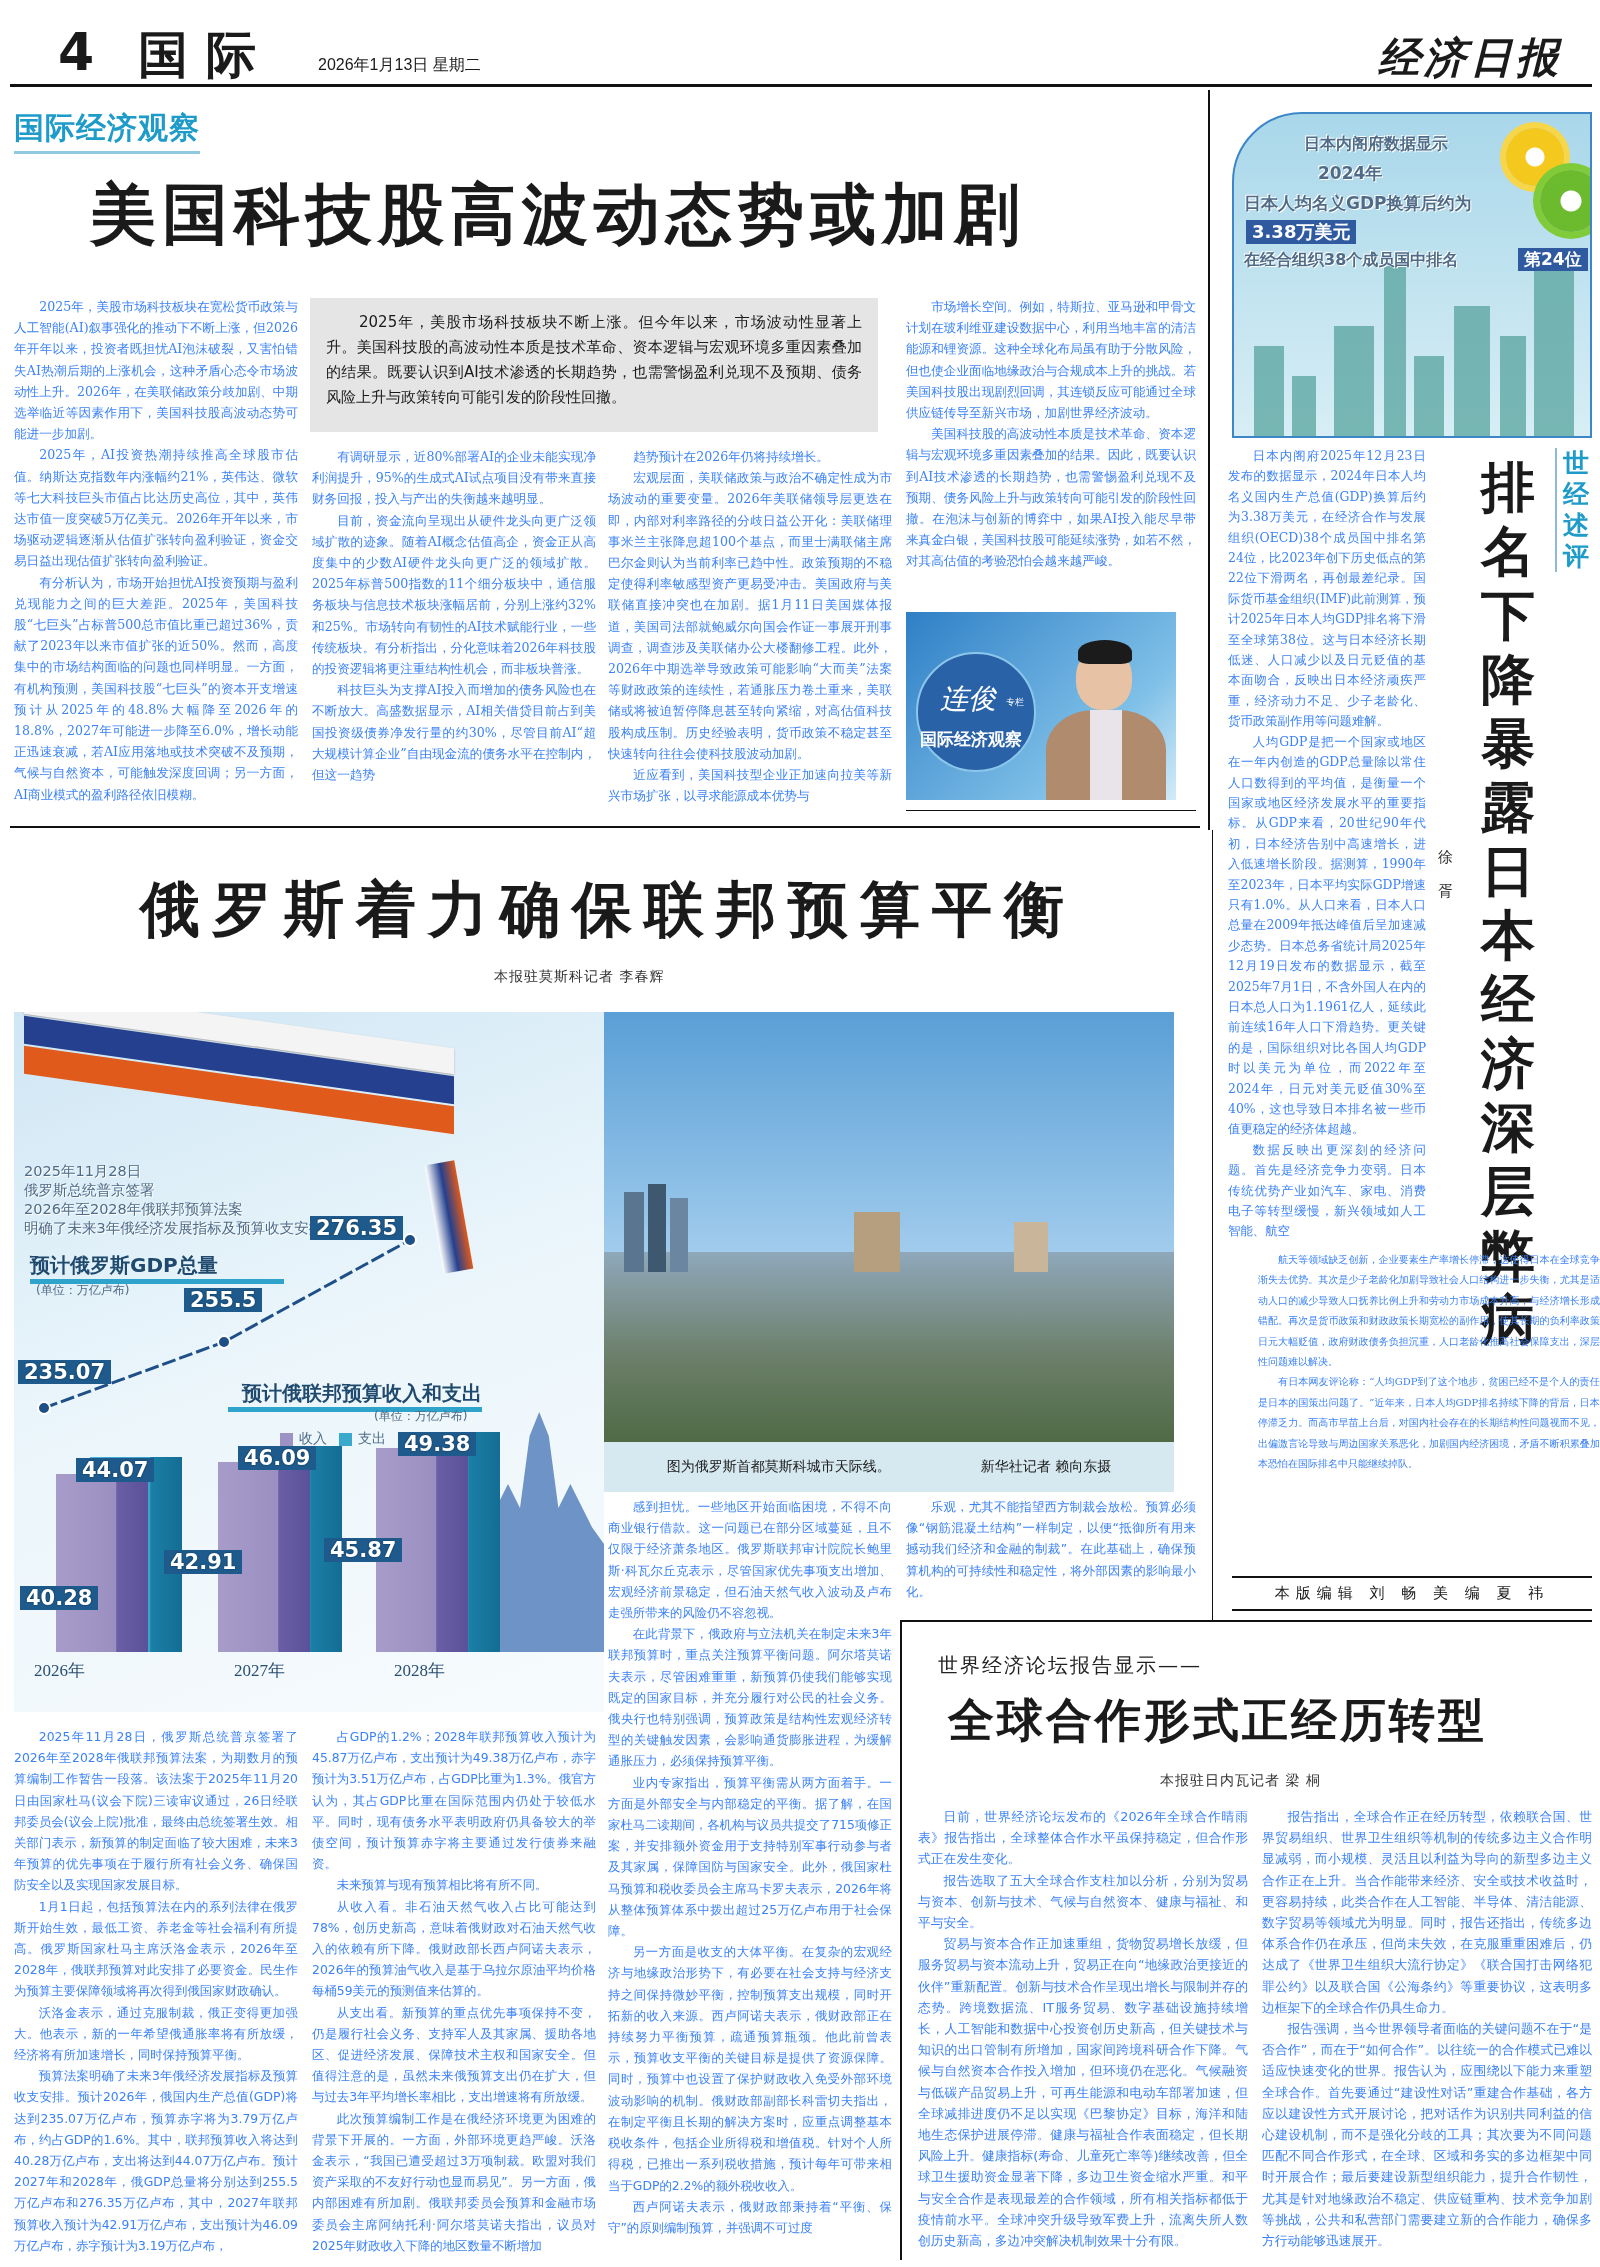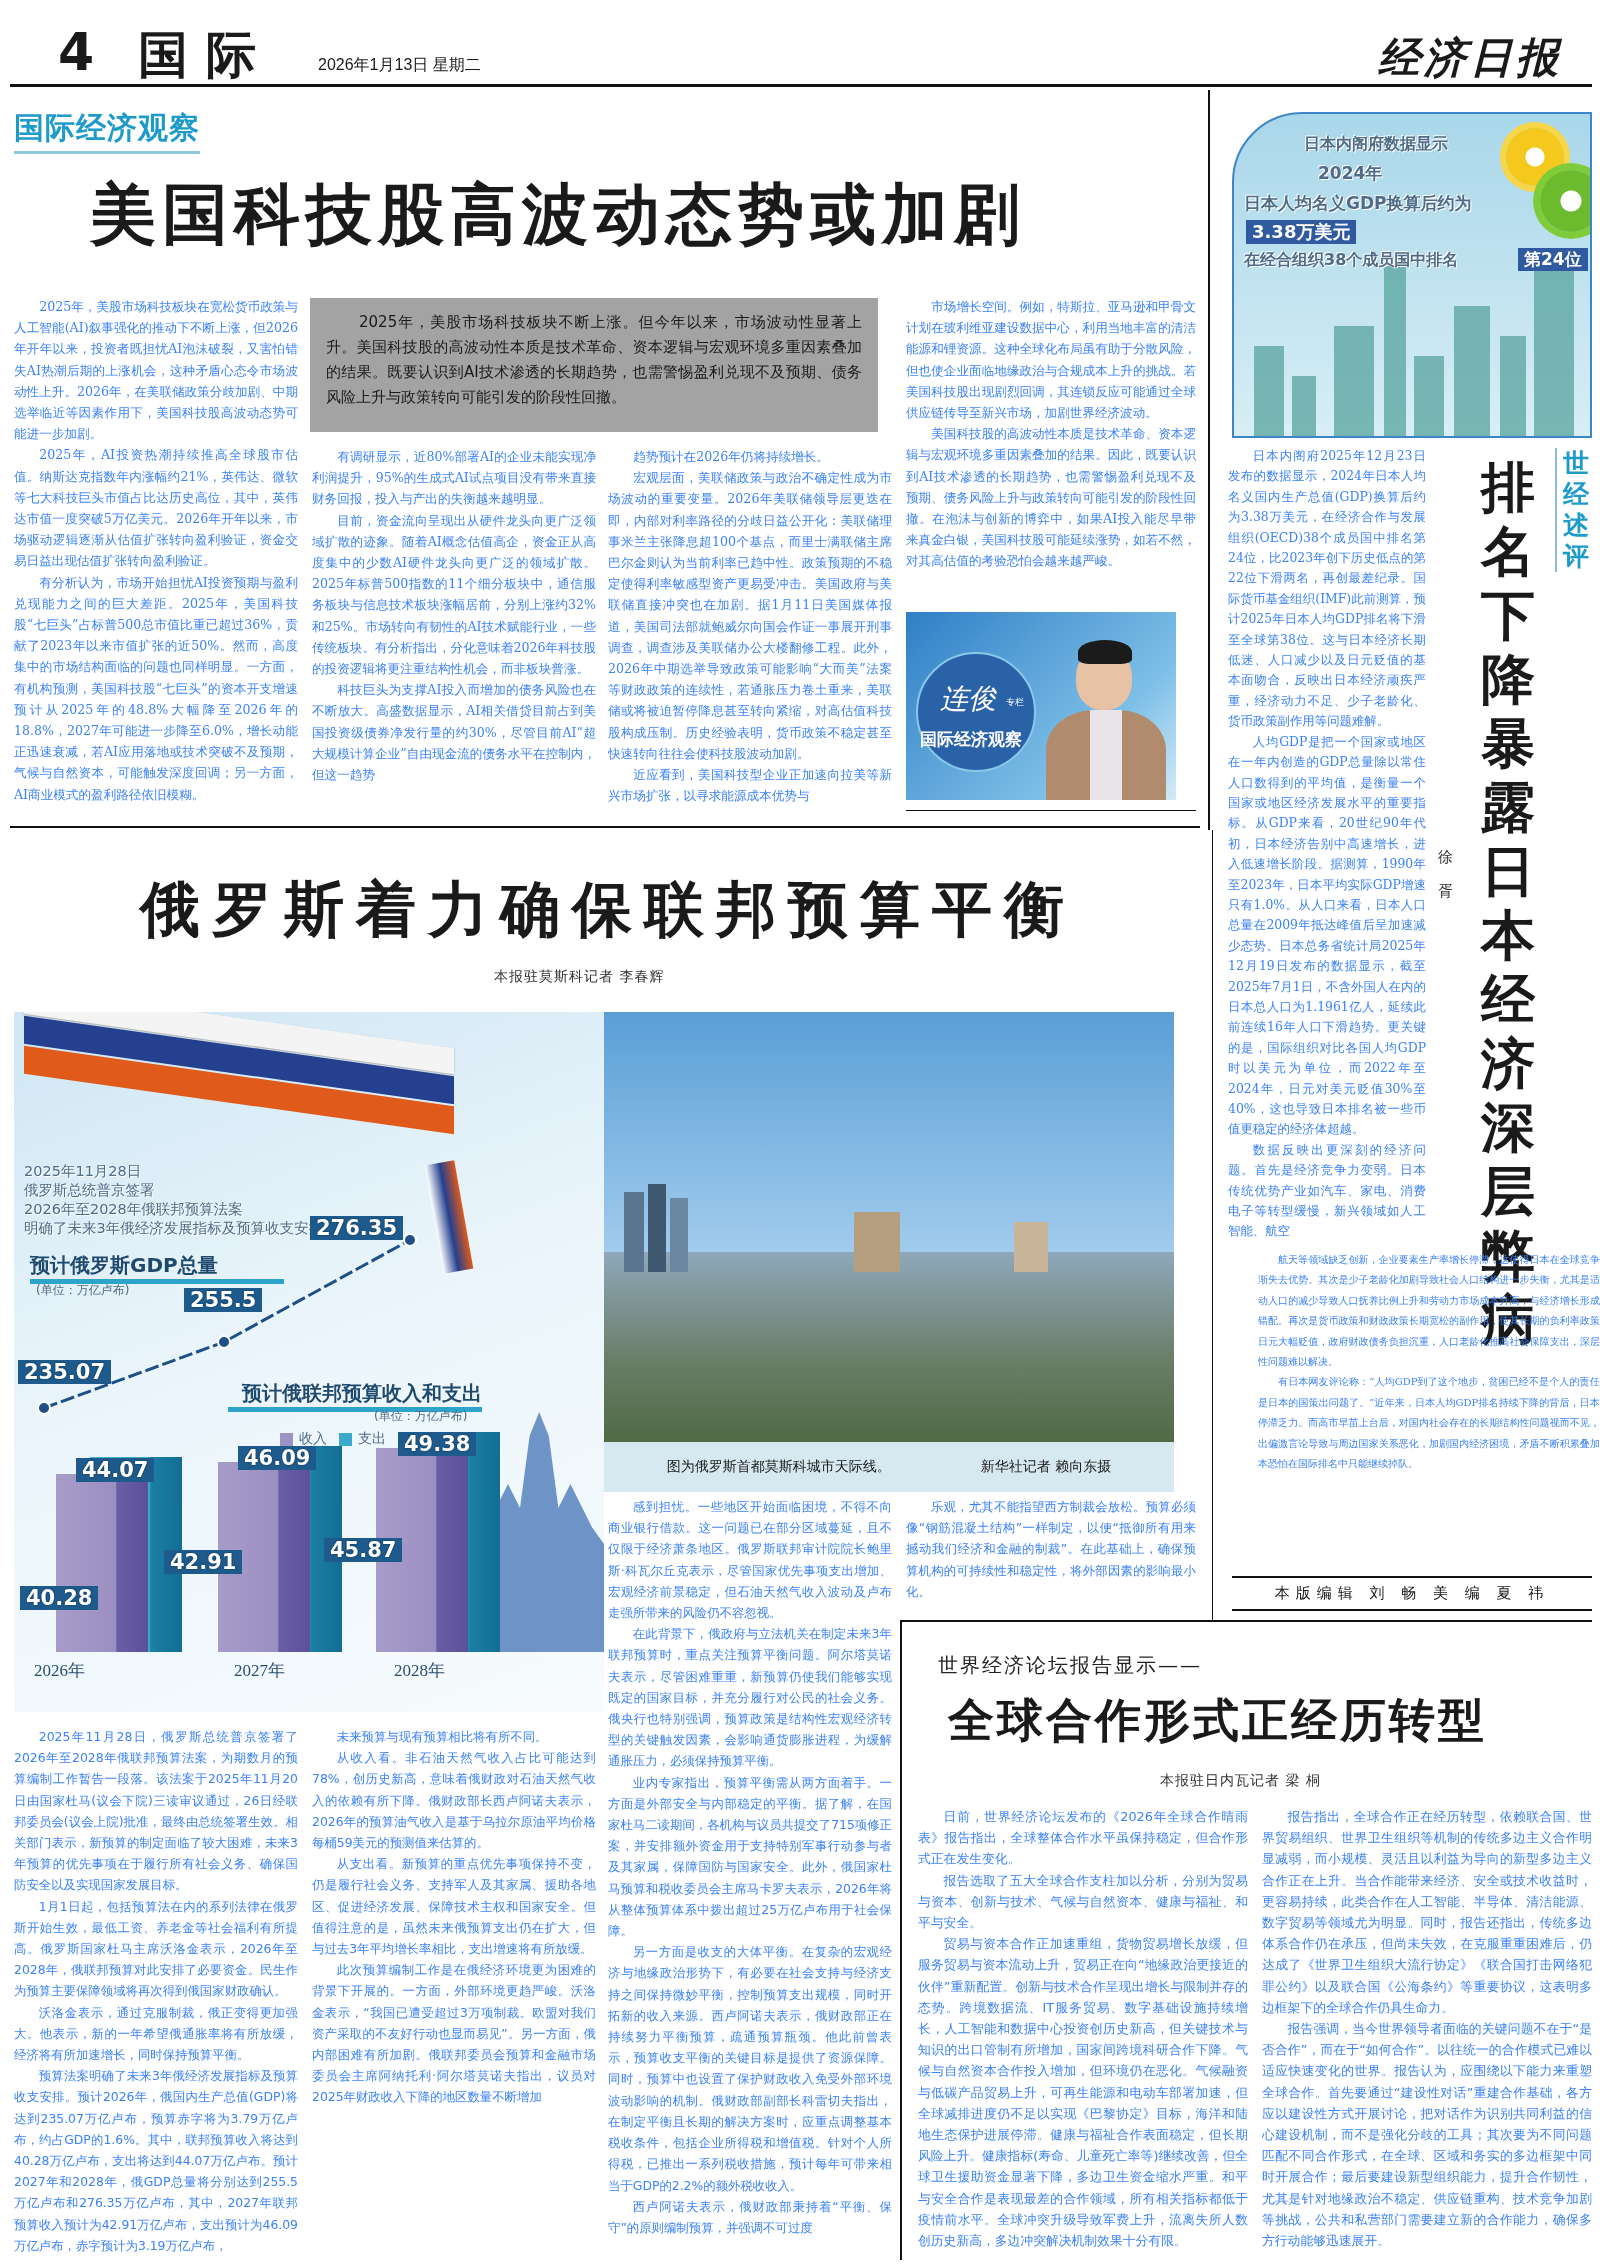--- a/index.html
+++ b/index.html
@@ -12,21 +12,21 @@
 .col p+p{margin-top:0}
 
 .pg-num{left:58px;top:22px;font-size:52px;font-weight:bold;font-family:"DejaVu Sans","Liberation Sans",sans-serif}
 .pg-sec{left:138px;top:22px;font-size:50px;font-weight:bold;letter-spacing:18px}
 .pg-date{left:318px;top:55px;font-size:16px;font-family:"Liberation Sans",sans-serif}
 .logo{right:38px;top:30px;font-size:42px;font-style:italic;font-weight:bold;letter-spacing:4px;font-family:"DejaVu Serif",serif}
 .rule-top{left:10px;top:84px;width:1582px;height:3px;background:#111}
 
 .kicker{left:14px;top:108px;font-size:30px;color:#1e9bc9;font-weight:bold;letter-spacing:1px;border-bottom:3px solid #8fc9e0;padding-bottom:2px}
 .h1{left:90px;top:170px;font-size:66px;font-weight:bold;letter-spacing:6px;font-family:Liberation Serif, serif}
-.summary{left:310px;top:298px;width:568px;height:134px;background:#a3a3a3;padding:12px 16px;font-size:15px;line-height:25px;font-family:"DejaVu Sans",sans-serif;text-indent:2.2em;text-align:justify}
+.summary{left:310px;top:298px;width:568px;height:134px;background:#e5e5e5;padding:12px 16px;font-size:15px;line-height:25px;font-family:"DejaVu Sans",sans-serif;text-indent:2.2em;text-align:justify}
 .vrule{background:#111;width:2px}
 .hrule{background:#111;height:2px}
 
 .jp-info{left:1232px;top:112px;width:360px;height:326px;border-radius:70px 0 0 0;background:linear-gradient(#a9d7ea,#d7eef5);overflow:hidden;border:2px solid #3d86c7}
 .jp-info .t{position:absolute;color:#4f6b87;font-family:"DejaVu Sans",sans-serif;font-weight:bold;text-shadow:1px 1px 0 #fff,-1px -1px 0 #fff}
 .tag{background:#2f5aa0;color:#fff !important;text-shadow:none !important;padding:0 6px}
 .gear{position:absolute;border-radius:50%}
 .bldg{position:absolute;bottom:0;background:#5ea8a2;opacity:.8}
 
 .side-tag{left:1555px;top:448px;width:38px;font-size:26px;color:#1e9bc9;line-height:31px;border-left:2px solid #8fb8d9;padding-left:6px;font-weight:bold}
@@ -207,20 +207,21 @@
   <div class="yr" style="left:380px">2028年</div>
 </div>
 
 <div class="abs col sans" style="left:14px;top:1726px;width:284px;height:540px;font-size:12.4px">
   <p>2025年11月28日，俄罗斯总统普京签署了2026年至2028年俄联邦预算法案，为期数月的预算编制工作暂告一段落。该法案于2025年11月20日由国家杜马(议会下院)三读审议通过，26日经联邦委员会(议会上院)批准，最终由总统签署生效。相关部门表示，新预算的制定面临了较大困难，未来3年预算的优先事项在于履行所有社会义务、确保国防安全以及实现国家发展目标。</p>
   <p>1月1日起，包括预算法在内的系列法律在俄罗斯开始生效，最低工资、养老金等社会福利有所提高。俄罗斯国家杜马主席沃洛金表示，2026年至2028年，俄联邦预算对此安排了必要资金。民生作为预算主要保障领域将再次得到俄国家财政确认。</p>
   <p>沃洛金表示，通过克服制裁，俄正变得更加强大。他表示，新的一年希望俄通胀率将有所放缓，经济将有所加速增长，同时保持预算平衡。</p>
   <p>预算法案明确了未来3年俄经济发展指标及预算收支安排。预计2026年，俄国内生产总值(GDP)将达到235.07万亿卢布，预算赤字将为3.79万亿卢布，约占GDP的1.6%。其中，联邦预算收入将达到40.28万亿卢布，支出将达到44.07万亿卢布。预计2027年和2028年，俄GDP总量将分别达到255.5万亿卢布和276.35万亿卢布，其中，2027年联邦预算收入预计为42.91万亿卢布，支出预计为46.09万亿卢布，赤字预计为3.19万亿卢布，</p>
 </div>
 <div class="abs col sans" style="left:312px;top:1726px;width:284px;height:540px;font-size:12.4px">
+  <p>占GDP的1.2%；2028年联邦预算收入预计为45.87万亿卢布，支出预计为49.38万亿卢布，赤字预计为3.51万亿卢布，占GDP比重为1.3%。俄官方认为，其占GDP比重在国际范围内仍处于较低水平。同时，现有债务水平表明政府仍具备较大的举债空间，预计预算赤字将主要通过发行债券来融资。</p>
   <p>未来预算与现有预算相比将有所不同。</p>
   <p>从收入看。非石油天然气收入占比可能达到78%，创历史新高，意味着俄财政对石油天然气收入的依赖有所下降。俄财政部长西卢阿诺夫表示，2026年的预算油气收入是基于乌拉尔原油平均价格每桶59美元的预测值来估算的。</p>
   <p>从支出看。新预算的重点优先事项保持不变，仍是履行社会义务、支持军人及其家属、援助各地区、促进经济发展、保障技术主权和国家安全。但值得注意的是，虽然未来俄预算支出仍在扩大，但与过去3年平均增长率相比，支出增速将有所放缓。</p>
   <p>此次预算编制工作是在俄经济环境更为困难的背景下开展的。一方面，外部环境更趋严峻。沃洛金表示，“我国已遭受超过3万项制裁。欧盟对我们资产采取的不友好行动也显而易见”。另一方面，俄内部困难有所加剧。俄联邦委员会预算和金融市场委员会主席阿纳托利·阿尔塔莫诺夫指出，议员对2025年财政收入下降的地区数量不断增加</p>
 </div>
 <div class="abs col sans" style="left:608px;top:1496px;width:284px;height:770px;font-size:12.4px">
   <p>感到担忧。一些地区开始面临困境，不得不向商业银行借款。这一问题已在部分区域蔓延，且不仅限于经济萧条地区。俄罗斯联邦审计院院长鲍里斯·科瓦尔丘克表示，尽管国家优先事项支出增加、宏观经济前景稳定，但石油天然气收入波动及卢布走强所带来的风险仍不容忽视。</p>
   <p>在此背景下，俄政府与立法机关在制定未来3年联邦预算时，重点关注预算平衡问题。阿尔塔莫诺夫表示，尽管困难重重，新预算仍使我们能够实现既定的国家目标，并充分履行对公民的社会义务。俄央行也特别强调，预算政策是结构性宏观经济转型的关键触发因素，会影响通货膨胀进程，为缓解通胀压力，必须保持预算平衡。</p>
   <p>业内专家指出，预算平衡需从两方面着手。一方面是外部安全与内部稳定的平衡。据了解，在国家杜马二读期间，各机构与议员共提交了715项修正案，并安排额外资金用于支持特别军事行动参与者及其家属，保障国防与国家安全。此外，俄国家杜马预算和税收委员会主席马卡罗夫表示，2026年将从整体预算体系中拨出超过25万亿卢布用于社会保障。</p>
   <p>另一方面是收支的大体平衡。在复杂的宏观经济与地缘政治形势下，有必要在社会支持与经济支持之间保持微妙平衡，控制预算支出规模，同时开拓新的收入来源。西卢阿诺夫表示，俄财政部正在持续努力平衡预算，疏通预算瓶颈。他此前曾表示，预算收支平衡的关键目标是提供了资源保障。同时，预算中也设置了保护财政收入免受外部环境波动影响的机制。俄财政部副部长科雷切夫指出，在制定平衡且长期的解决方案时，应重点调整基本税收条件，包括企业所得税和增值税。针对个人所得税，已推出一系列税收措施，预计每年可带来相当于GDP的2.2%的额外税收收入。</p>

